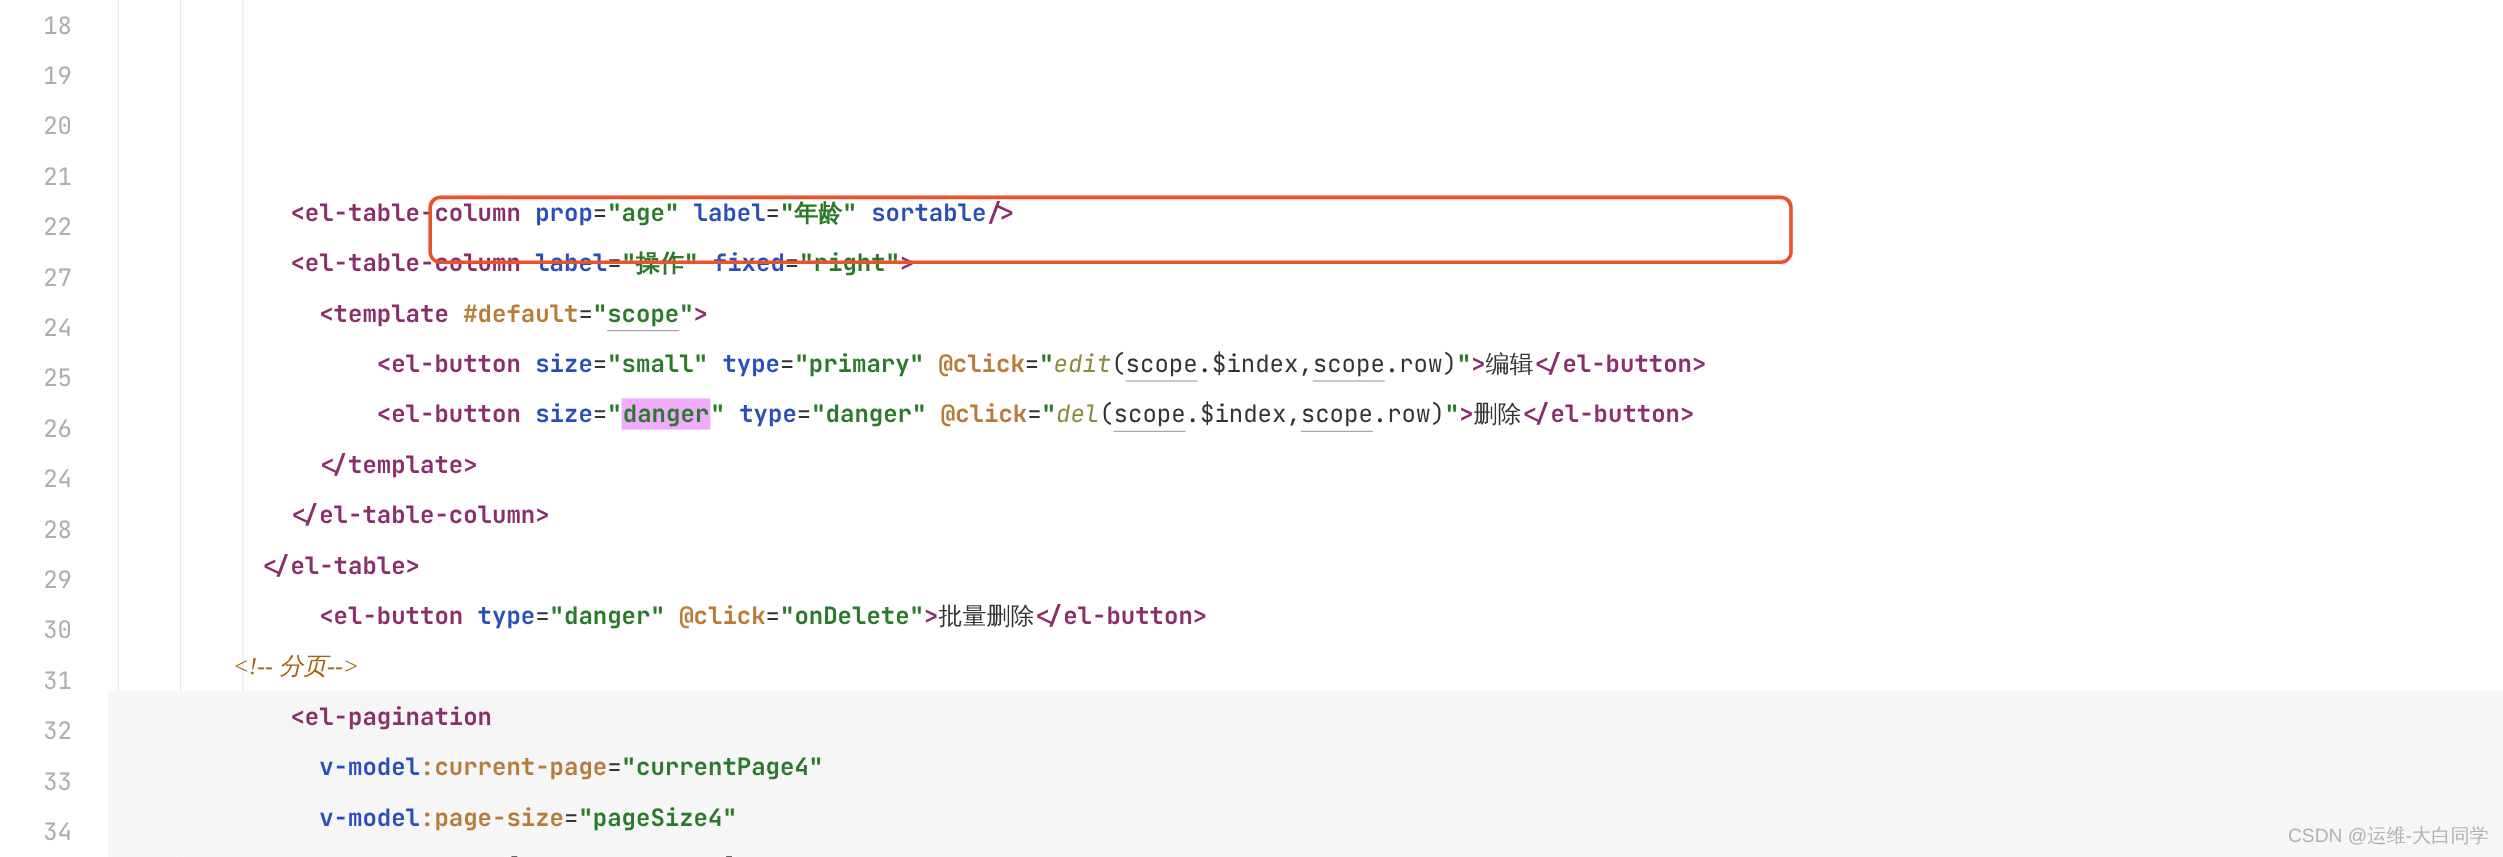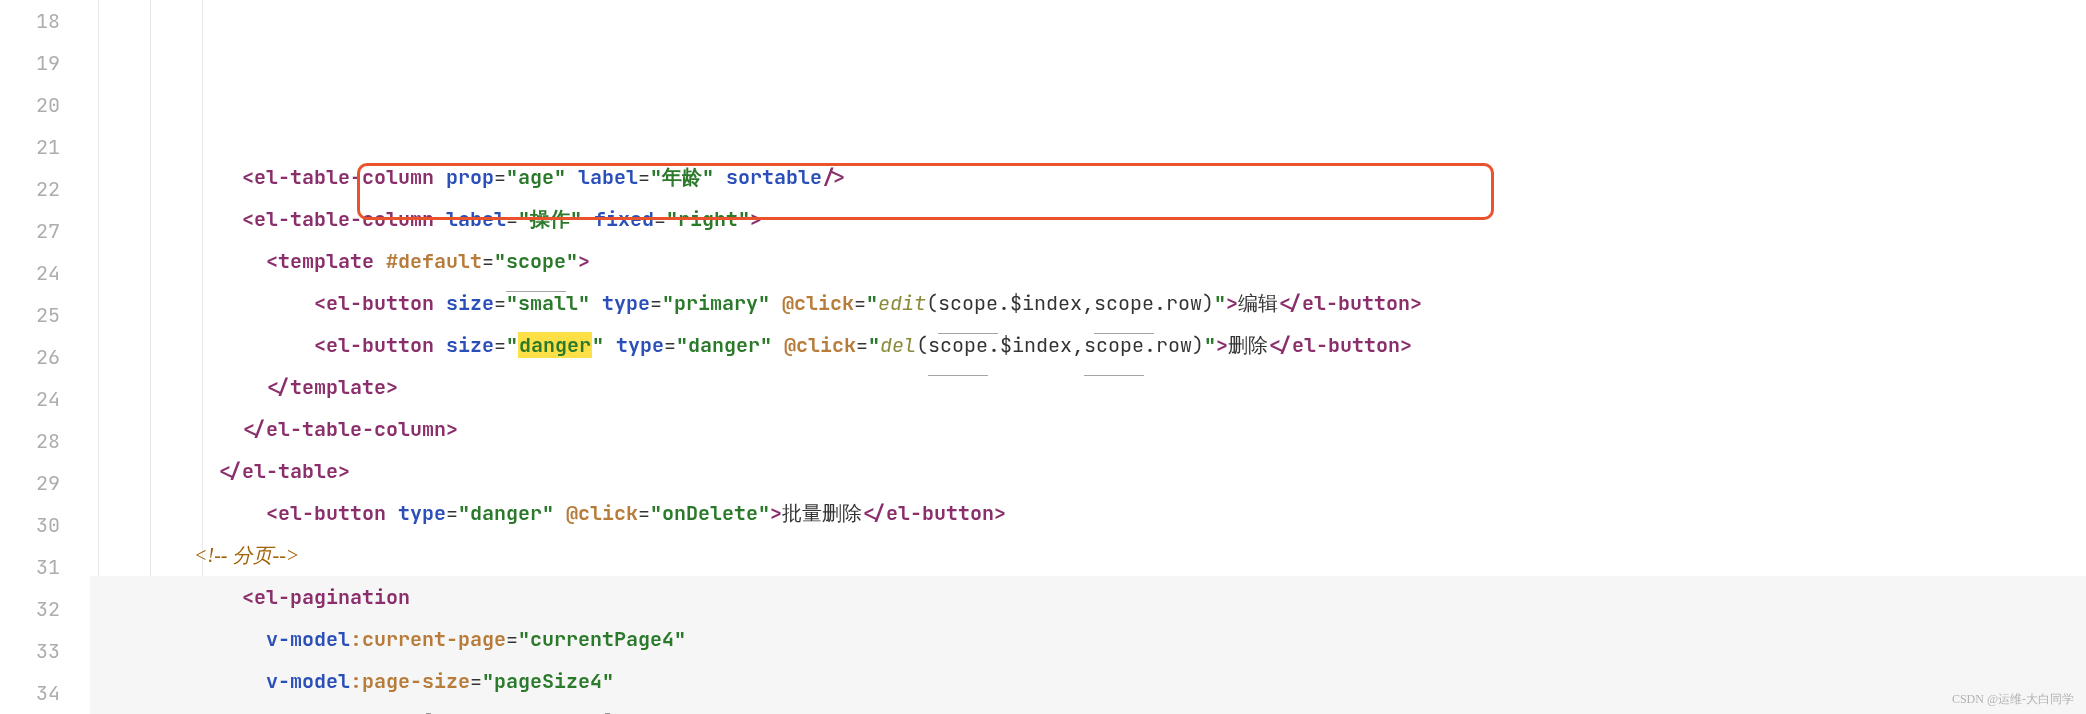--- a/index.html
+++ b/index.html
@@ -58,40 +58,40 @@
   .g2 { left: 112px; }
   .line > span.content { position: relative; z-index: 2; }
   .tag { color: #8a2f6b; font-weight: bold; }
   .attr { color: #2a4fb8; font-weight: bold; text-align: center; }
   .dir { color: #b77b3a; font-weight: bold; }
   .eq { color: #333; }
   .str { color: #2b7a2b; font-weight: bold; }
   .num { color: #2a64c5; }
   .txt { color: #333; }
   .kw { color: #8a8a3a; font-style: italic; }
-  .ul { border-bottom: 1px solid #a5a5a5; padding-bottom: 17px; }
+  .ul { border-bottom: 1px solid #a5a5a5; padding-bottom: 1px; }
   .cmt { color: #a16207; font-style: italic; font-family: Liberation Serif, serif; }
   .hl-danger {
-    background: #fde047;
+    background: #f0abfc;
     padding: 0 1px;
   }
   .highlight-box {
     position: absolute;
     border: 3px solid #e9522b;
     border-radius: 10px;
     z-index: 5;
     pointer-events: none;
   }
   .watermark {
     position: absolute;
     right: 12px;
     bottom: 6px;
     color: rgba(120,120,120,0.55);
-    font-family: Liberation Serif, serif;
-    font-size: 12px;
+    font-family: Liberation Sans, sans-serif;
+    font-size: 16px;
     z-index: 10;
   }
 </style>
 </head>
 <body>
 
 <div class="editor">
   <div class="gutter" id="gutter">
       <div>18</div>
       <div>19</div>

